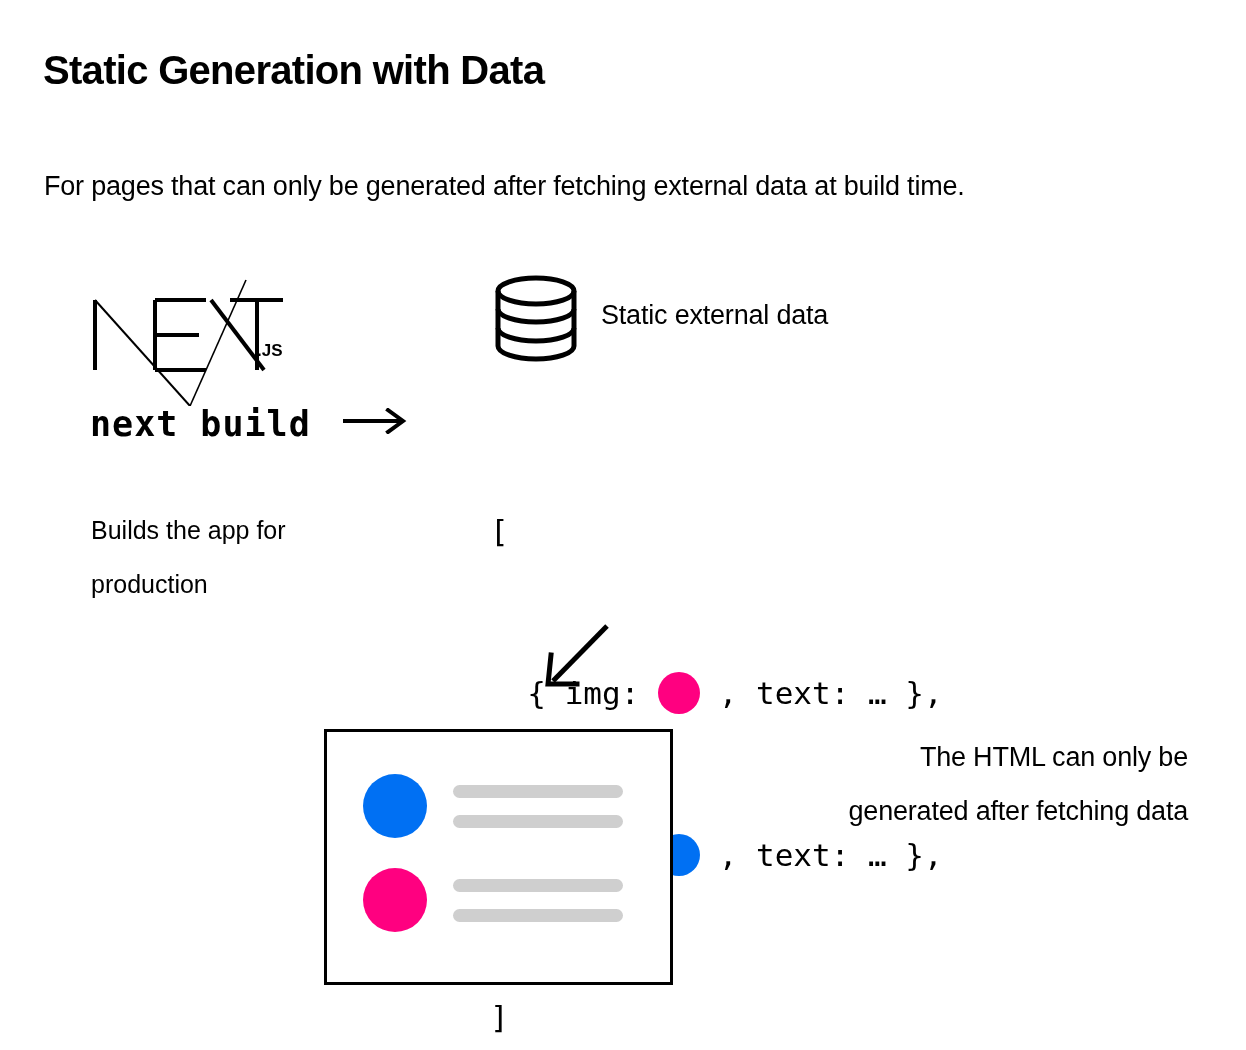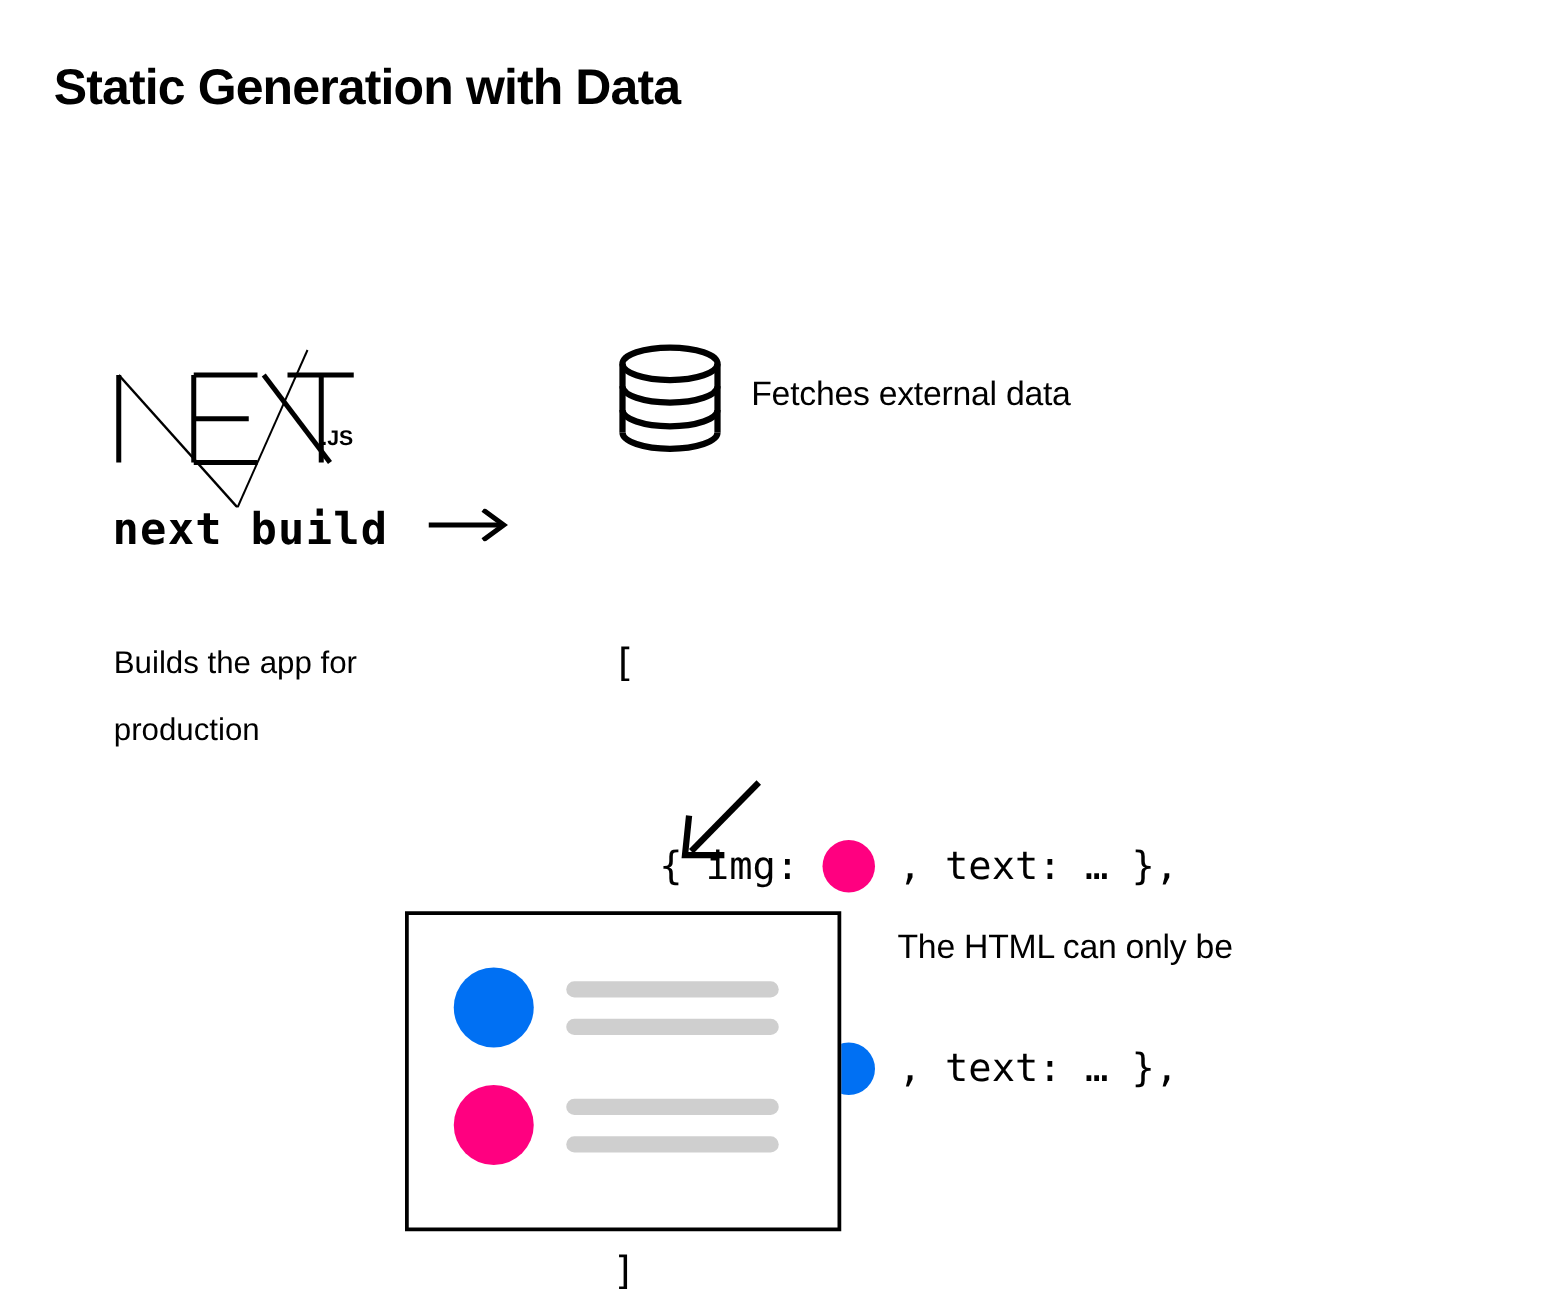--- a/index.html
+++ b/index.html
@@ -183,29 +183,31 @@
 
   
   #mockup-caption {
     position: absolute;
     left: 718px;
     top: 730px;
     font-size: 27px;
     line-height: 54px;
     letter-spacing: -0.2px;
     width: 470px;
+    text-align: right;
   }
 </style>
 </head>
 <body>
 
 <div class="canvas">
 
   <div id="page-title">Static Generation with Data</div>
 
+  <div id="page-subtitle">For pages that can only be generated after fetching external data at build time.</div>
 
   <div id="nextjs-logo">
     <svg width="210" height="128" viewBox="0 0 210 128" fill="none" xmlns="http://www.w3.org/2000/svg">
 
       <line x1="9" y1="22" x2="9" y2="92" stroke="#000" stroke-width="4"></line>
 
       <line x1="69" y1="22" x2="120" y2="22" stroke="#000" stroke-width="4"></line>
       <line x1="69" y1="57" x2="113" y2="57" stroke="#000" stroke-width="4"></line>
       <line x1="69" y1="92" x2="120" y2="92" stroke="#000" stroke-width="4"></line>
       <line x1="69" y1="22" x2="69" y2="92" stroke="#000" stroke-width="4"></line>
@@ -239,21 +241,21 @@
   <div id="db-icon">
     <svg width="88" height="92" viewBox="0 0 88 92" fill="none" xmlns="http://www.w3.org/2000/svg">
       <ellipse cx="42" cy="17" rx="38" ry="13" stroke="#000" stroke-width="5" fill="none"></ellipse>
       <path d="M4 17 V 72" stroke="#000" stroke-width="5"></path>
       <path d="M80 17 V 72" stroke="#000" stroke-width="5"></path>
       <path d="M4 72 a38 13 0 0 0 76 0" stroke="#000" stroke-width="5" fill="none"></path>
       <path d="M4 35 a38 13 0 0 0 76 0" stroke="#000" stroke-width="5" fill="none"></path>
       <path d="M4 54 a38 13 0 0 0 76 0" stroke="#000" stroke-width="5" fill="none"></path>
     </svg>
   </div>
-  <div id="db-label">Fetches external data</div>
+  <div id="db-label">Static external data</div>
 
   <div id="code-block">
     <div class="code-line">
       <span>[</span>
     </div>
     <div class="code-line">
       <span>  { img: </span>
       <span class="code-dot" id="code-dot-1" style="background: rgb(255, 0, 128);"></span>
       <span> , text: … },</span>
     </div>
@@ -286,15 +288,16 @@
       <span class="mock-avatar" id="mock-avatar-2" style="background: rgb(255, 0, 128);"></span>
       <span class="mock-lines">
         <span class="mock-bar mock-bar-fill" style="background: rgb(207, 207, 207);"></span>
         <span class="mock-bar mock-bar-fill" style="background: rgb(207, 207, 207);"></span>
       </span>
     </div>
   </div>
 
   <div id="mockup-caption">
     <div>The HTML can only be</div>
+    <div>generated after fetching data</div>
   </div>
 
 </div>
 
 </body></html>

